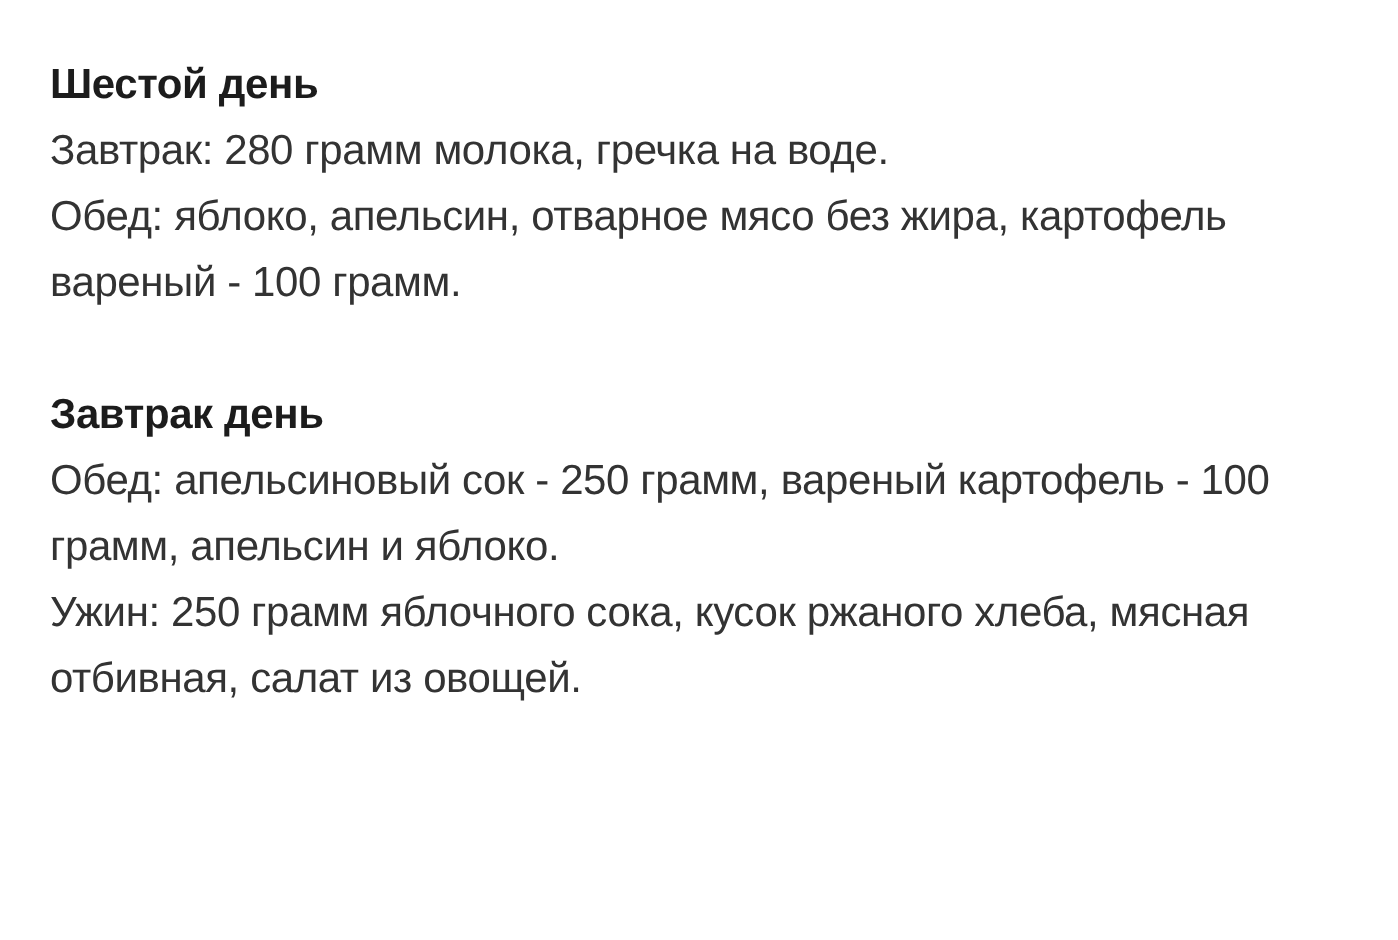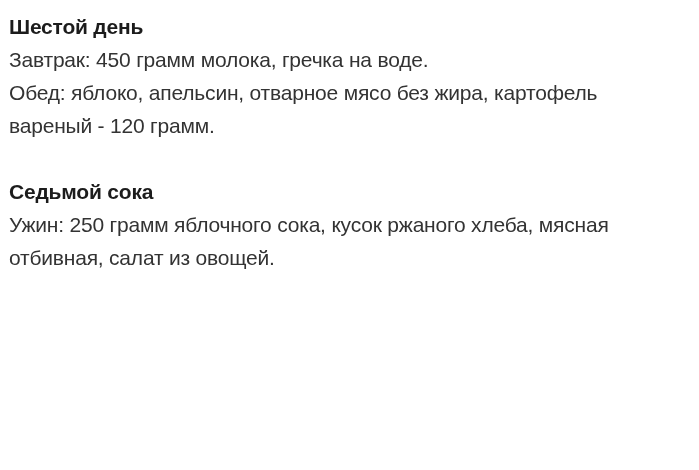--- a/index.html
+++ b/index.html
@@ -12,21 +12,21 @@
     height: 470px;
     overflow: hidden;
     font-family: "Liberation Sans", "DejaVu Sans", sans-serif;
     -webkit-font-smoothing: antialiased;
   }
   .page {
     padding: 10px 4px 0 9px;
     width: 686px;
   }
   .day-section {
-    margin: 0;
+    margin: 16px;
   }
   .day-section + .day-section {
     margin-top: 33px;
   }
   .day-heading {
     margin: 0;
     font-size: 21px;
     line-height: 33px;
     font-weight: 700;
     color: #1c1c1c;
@@ -42,24 +42,26 @@
     white-space: pre-line; 
   }
 </style>
 </head>
 <body>
 
 <main class="page">
 
   <section class="day-section">
     <h2 class="day-heading">Шестой день</h2>
-    <p class="meal-line">Завтрак: 450 грамм молока, гречка на воде.</p>
+    <p class="meal-line">Завтрак: 280 грамм молока, гречка на воде.</p>
     <p class="meal-line">Обед: яблоко, апельсин, отварное мясо без жира, картофель
-вареный - 120 грамм.</p>
+вареный - 100 грамм.</p>
   </section>
 
   <section class="day-section">
-    <h2 class="day-heading">Седьмой сока</h2>
+    <h2 class="day-heading">Завтрак день</h2>
+    <p class="meal-line">Обед: апельсиновый сок - 250 грамм, вареный картофель - 100
+грамм, апельсин и яблоко.</p>
     <p class="meal-line">Ужин: 250 грамм яблочного сока, кусок ржаного хлеба, мясная
 отбивная, салат из овощей.</p>
   </section>
 
 </main>
 
 </body></html>

